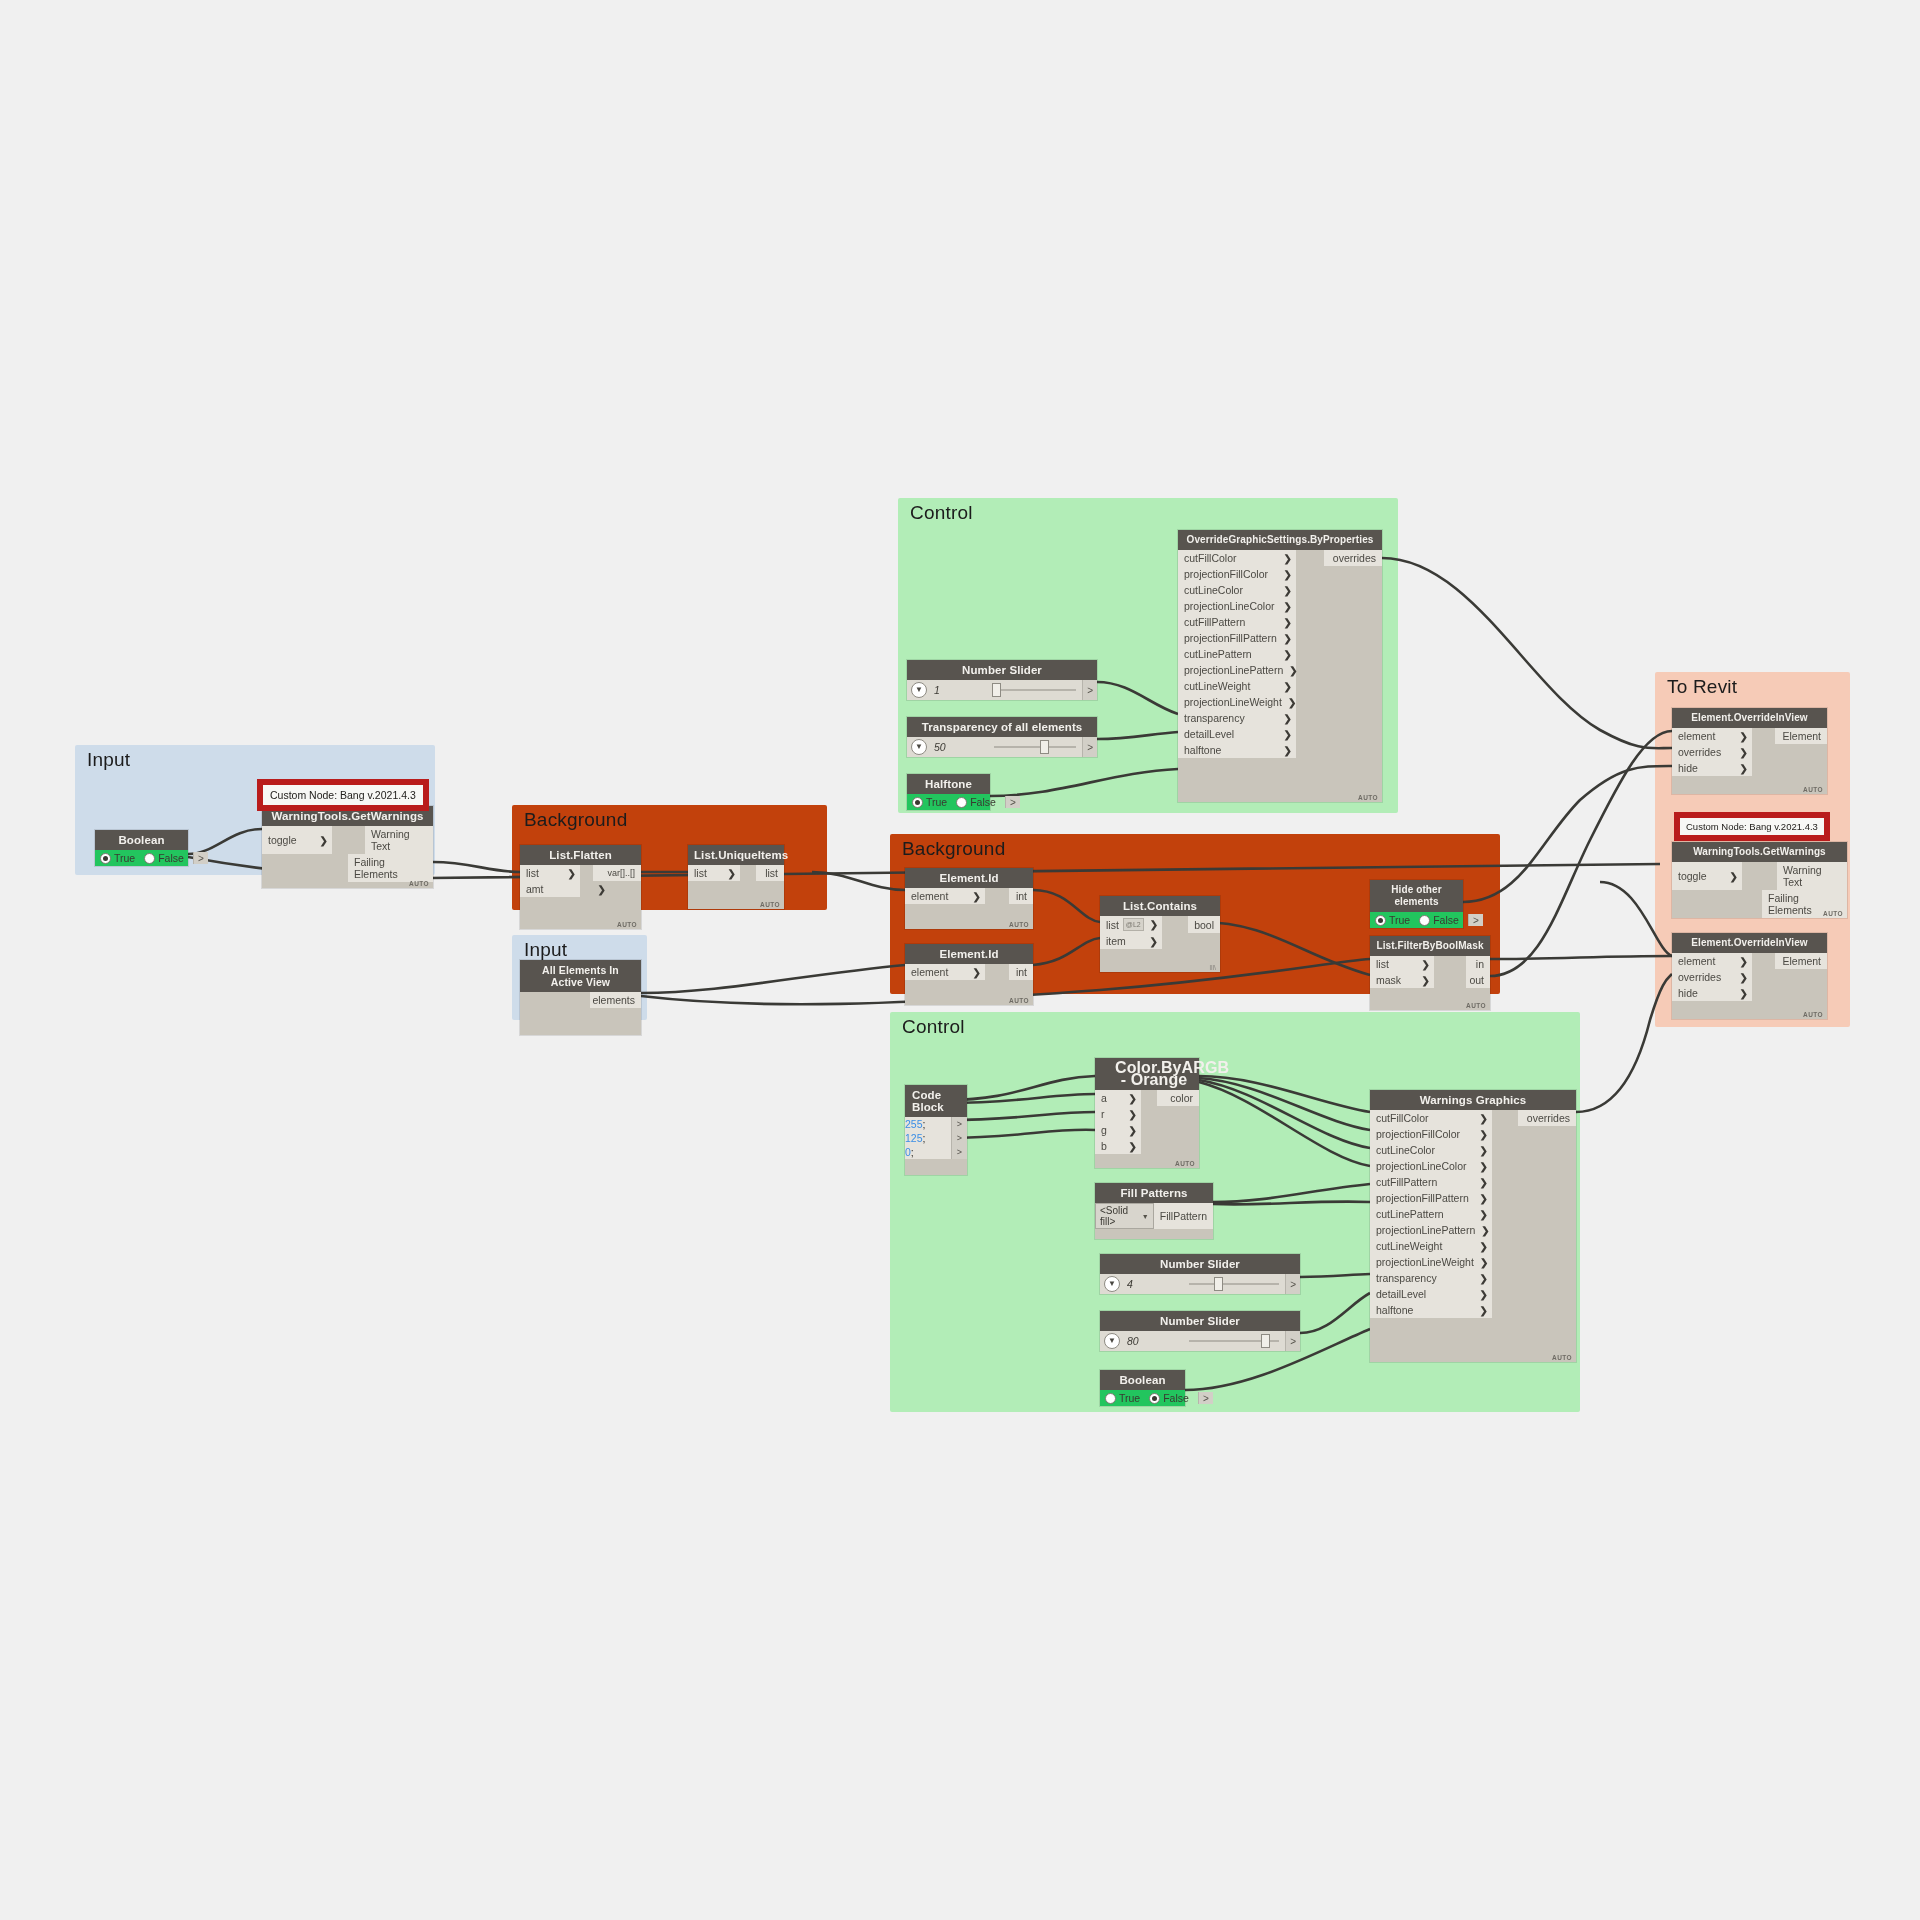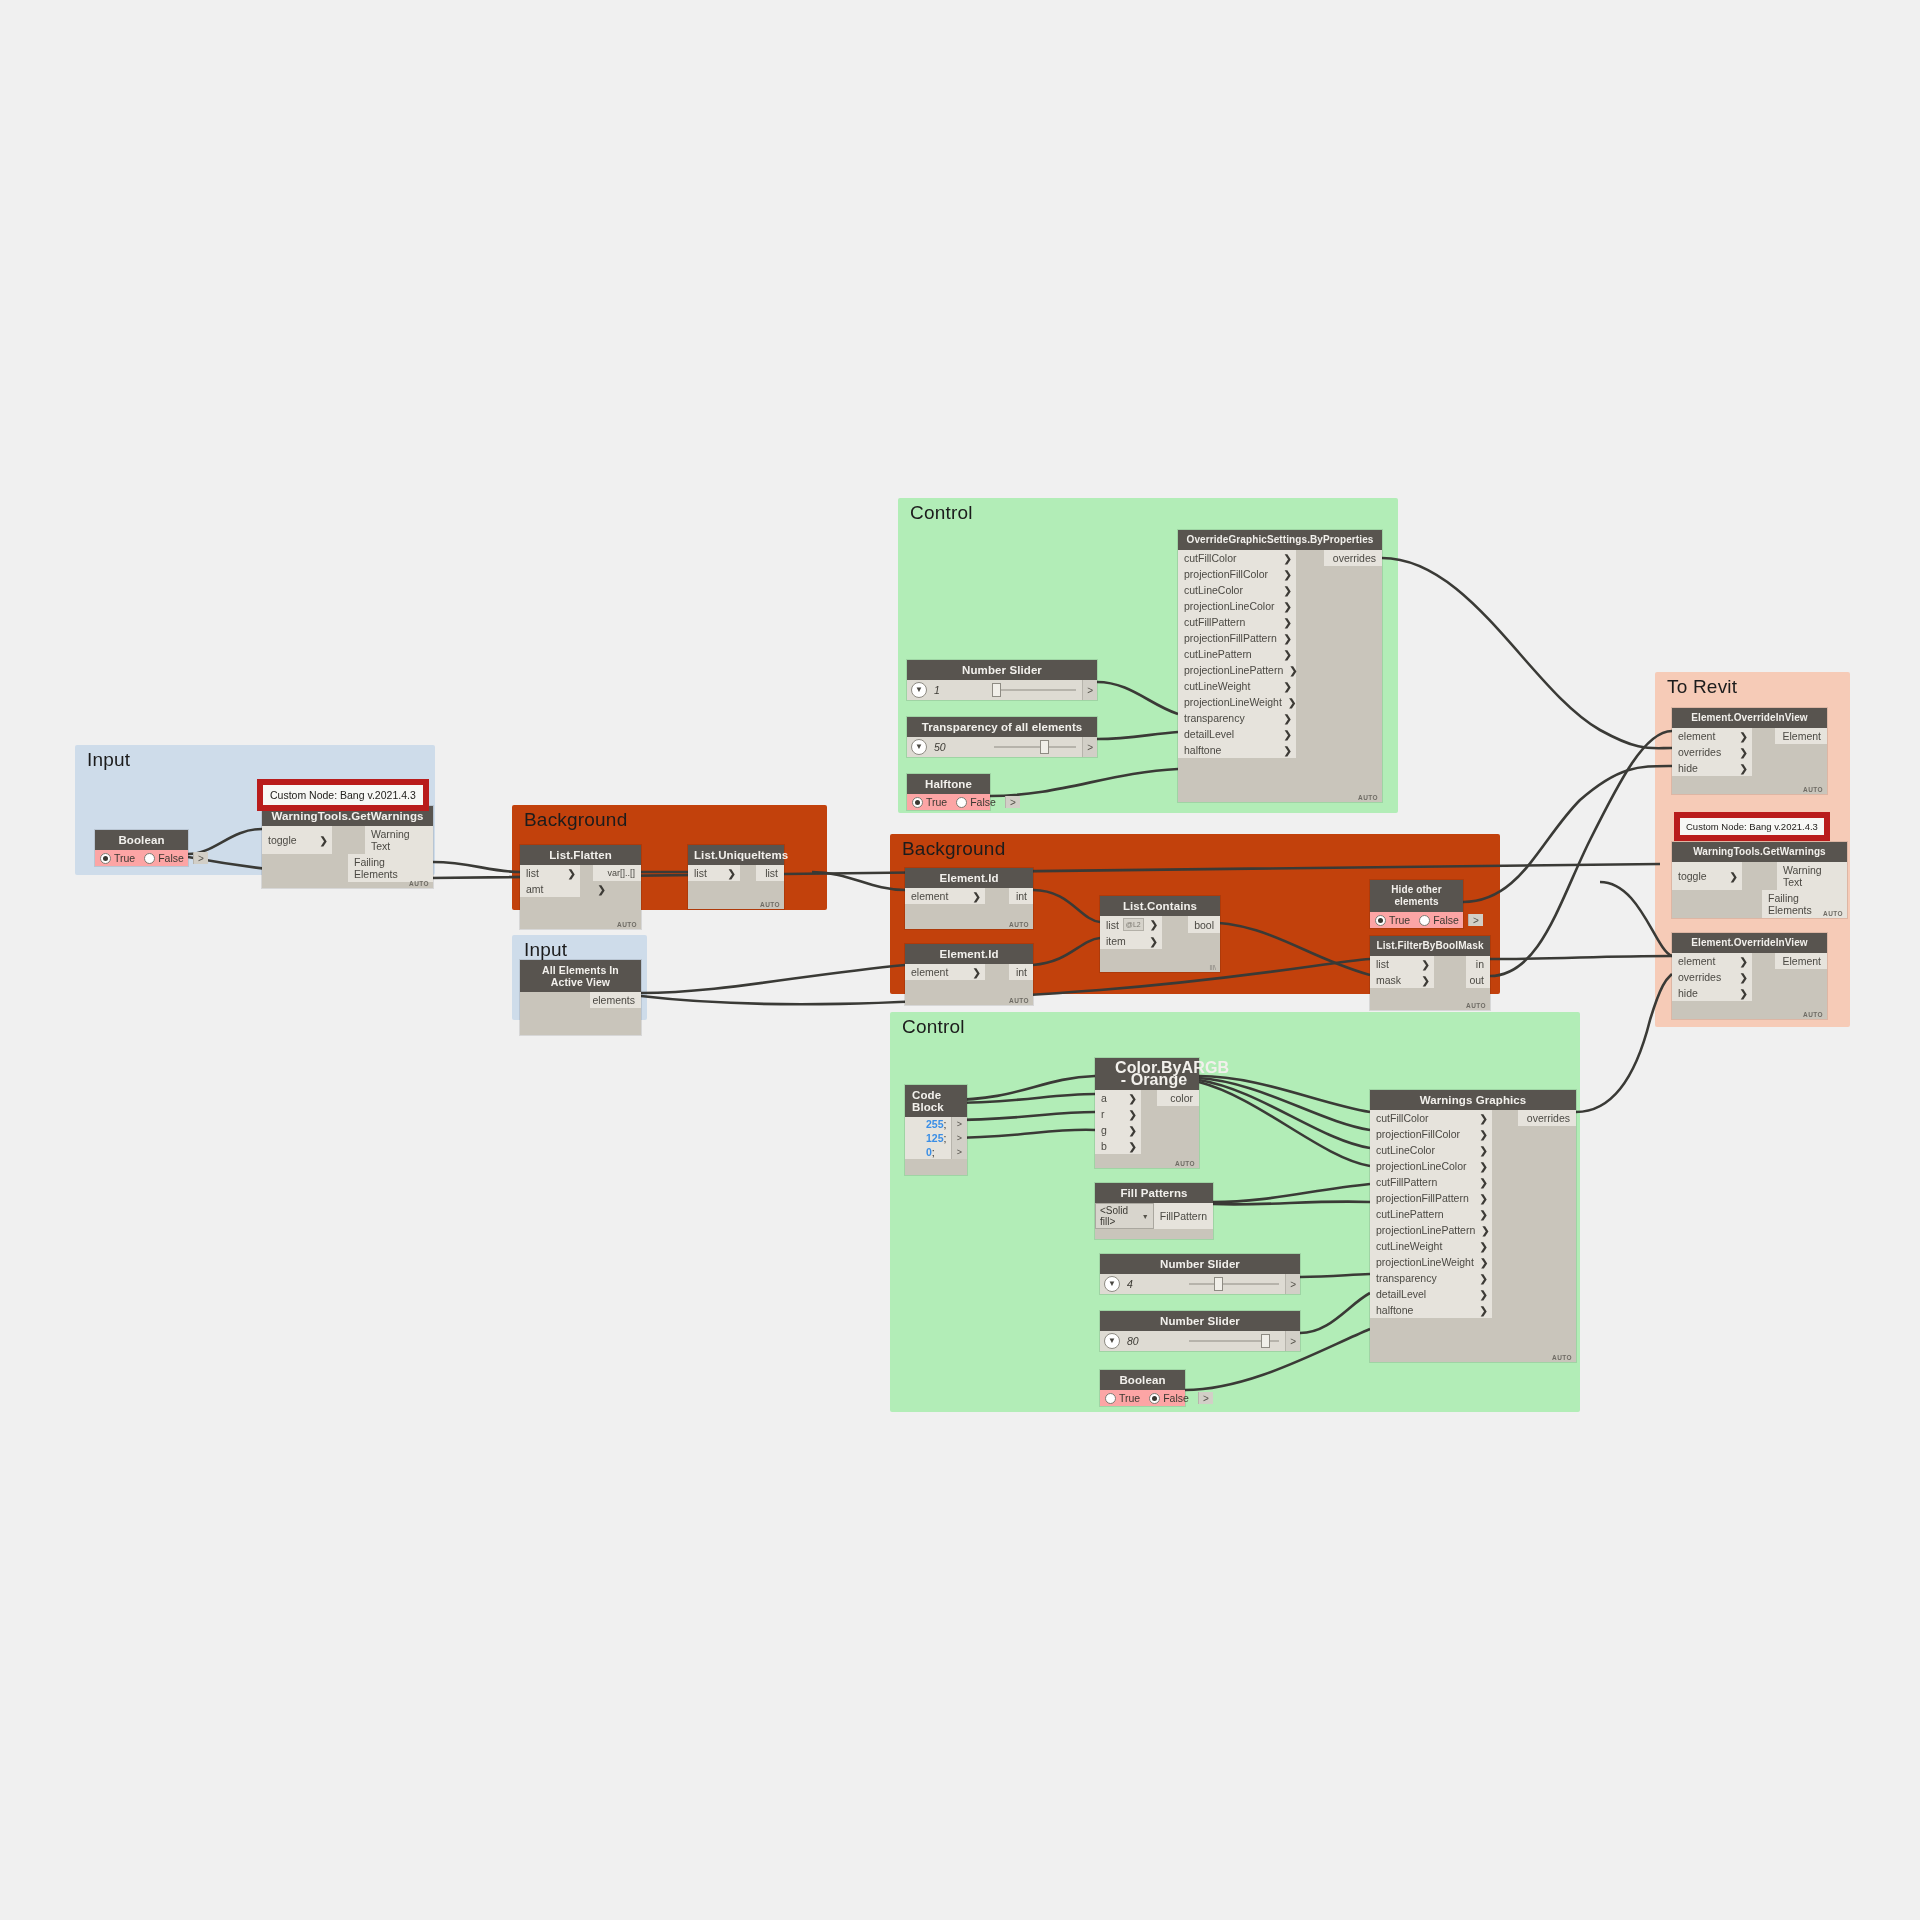--- a/index.html
+++ b/index.html
@@ -46,21 +46,21 @@
     box-sizing:border-box;
   }
   .spacer{flex:1;}
   .auto{
     position:absolute;right:4px;bottom:1px;font-size:6.5px;font-weight:bold;
     color:#6e6b64;letter-spacing:.4px;
   }
   .lacingmark{position:absolute;right:4px;bottom:1px;font-size:7px;color:#8a8780;}
 
   
-  .boolrow{display:flex;align-items:center;background:#fca5a5;padding:2px 0 2px 5px;}
+  .boolrow{display:flex;align-items:center;background:#22c55e;padding:2px 0 2px 5px;}
   .radio{display:inline-flex;align-items:center;font-size:10.5px;color:#3a3831;margin-right:9px;}
   .radio .dot{
     width:9px;height:9px;border-radius:50%;border:1px solid #7d7a72;background:#fff;
     margin-right:3px;display:inline-block;position:relative;
   }
   .radio.on .dot::after{
     content:"";position:absolute;left:2px;top:2px;width:5px;height:5px;border-radius:50%;background:#3a3831;
   }
   .outport{
     background:#d2cfc7;border-left:1px solid #b7b4ac;color:#55524b;font-size:10px;
@@ -80,21 +80,21 @@
   }
   .track{position:relative;height:20px;flex:1;display:flex;align-items:center;padding:0 6px;}
   .track .bar{position:absolute;left:6px;right:6px;height:2px;background:#b6b3ab;}
   .track .knob{position:absolute;width:7px;height:12px;background:#f1efe9;border:1px solid #8e8b83;}
 
   
   .cb-line{
     display:flex;align-items:center;background:#e6e3dc;font-size:10.5px;
     height:14px;color:#2e2c28;
   }
-  .cb-num{color:#3a8ee6;padding-left:21px;font-weight:bold;}
+  .cb-num{color:#3a8ee6;padding-left:0;font-weight:normal;}
   .cb-semi{color:#2e2c28;}
   .cb-port{
     margin-left:auto;background:#d2cfc7;border-left:1px solid #b7b4ac;
     padding:0 5px;font-size:9px;color:#55524b;height:14px;display:flex;align-items:center;
   }
 
   
   .ddrow{display:flex;align-items:stretch;background:#c9c5bb;}
   .dd{
     background:#d8d5cd;border:1px solid #aaa79f;font-size:10px;color:#3c3a34;

